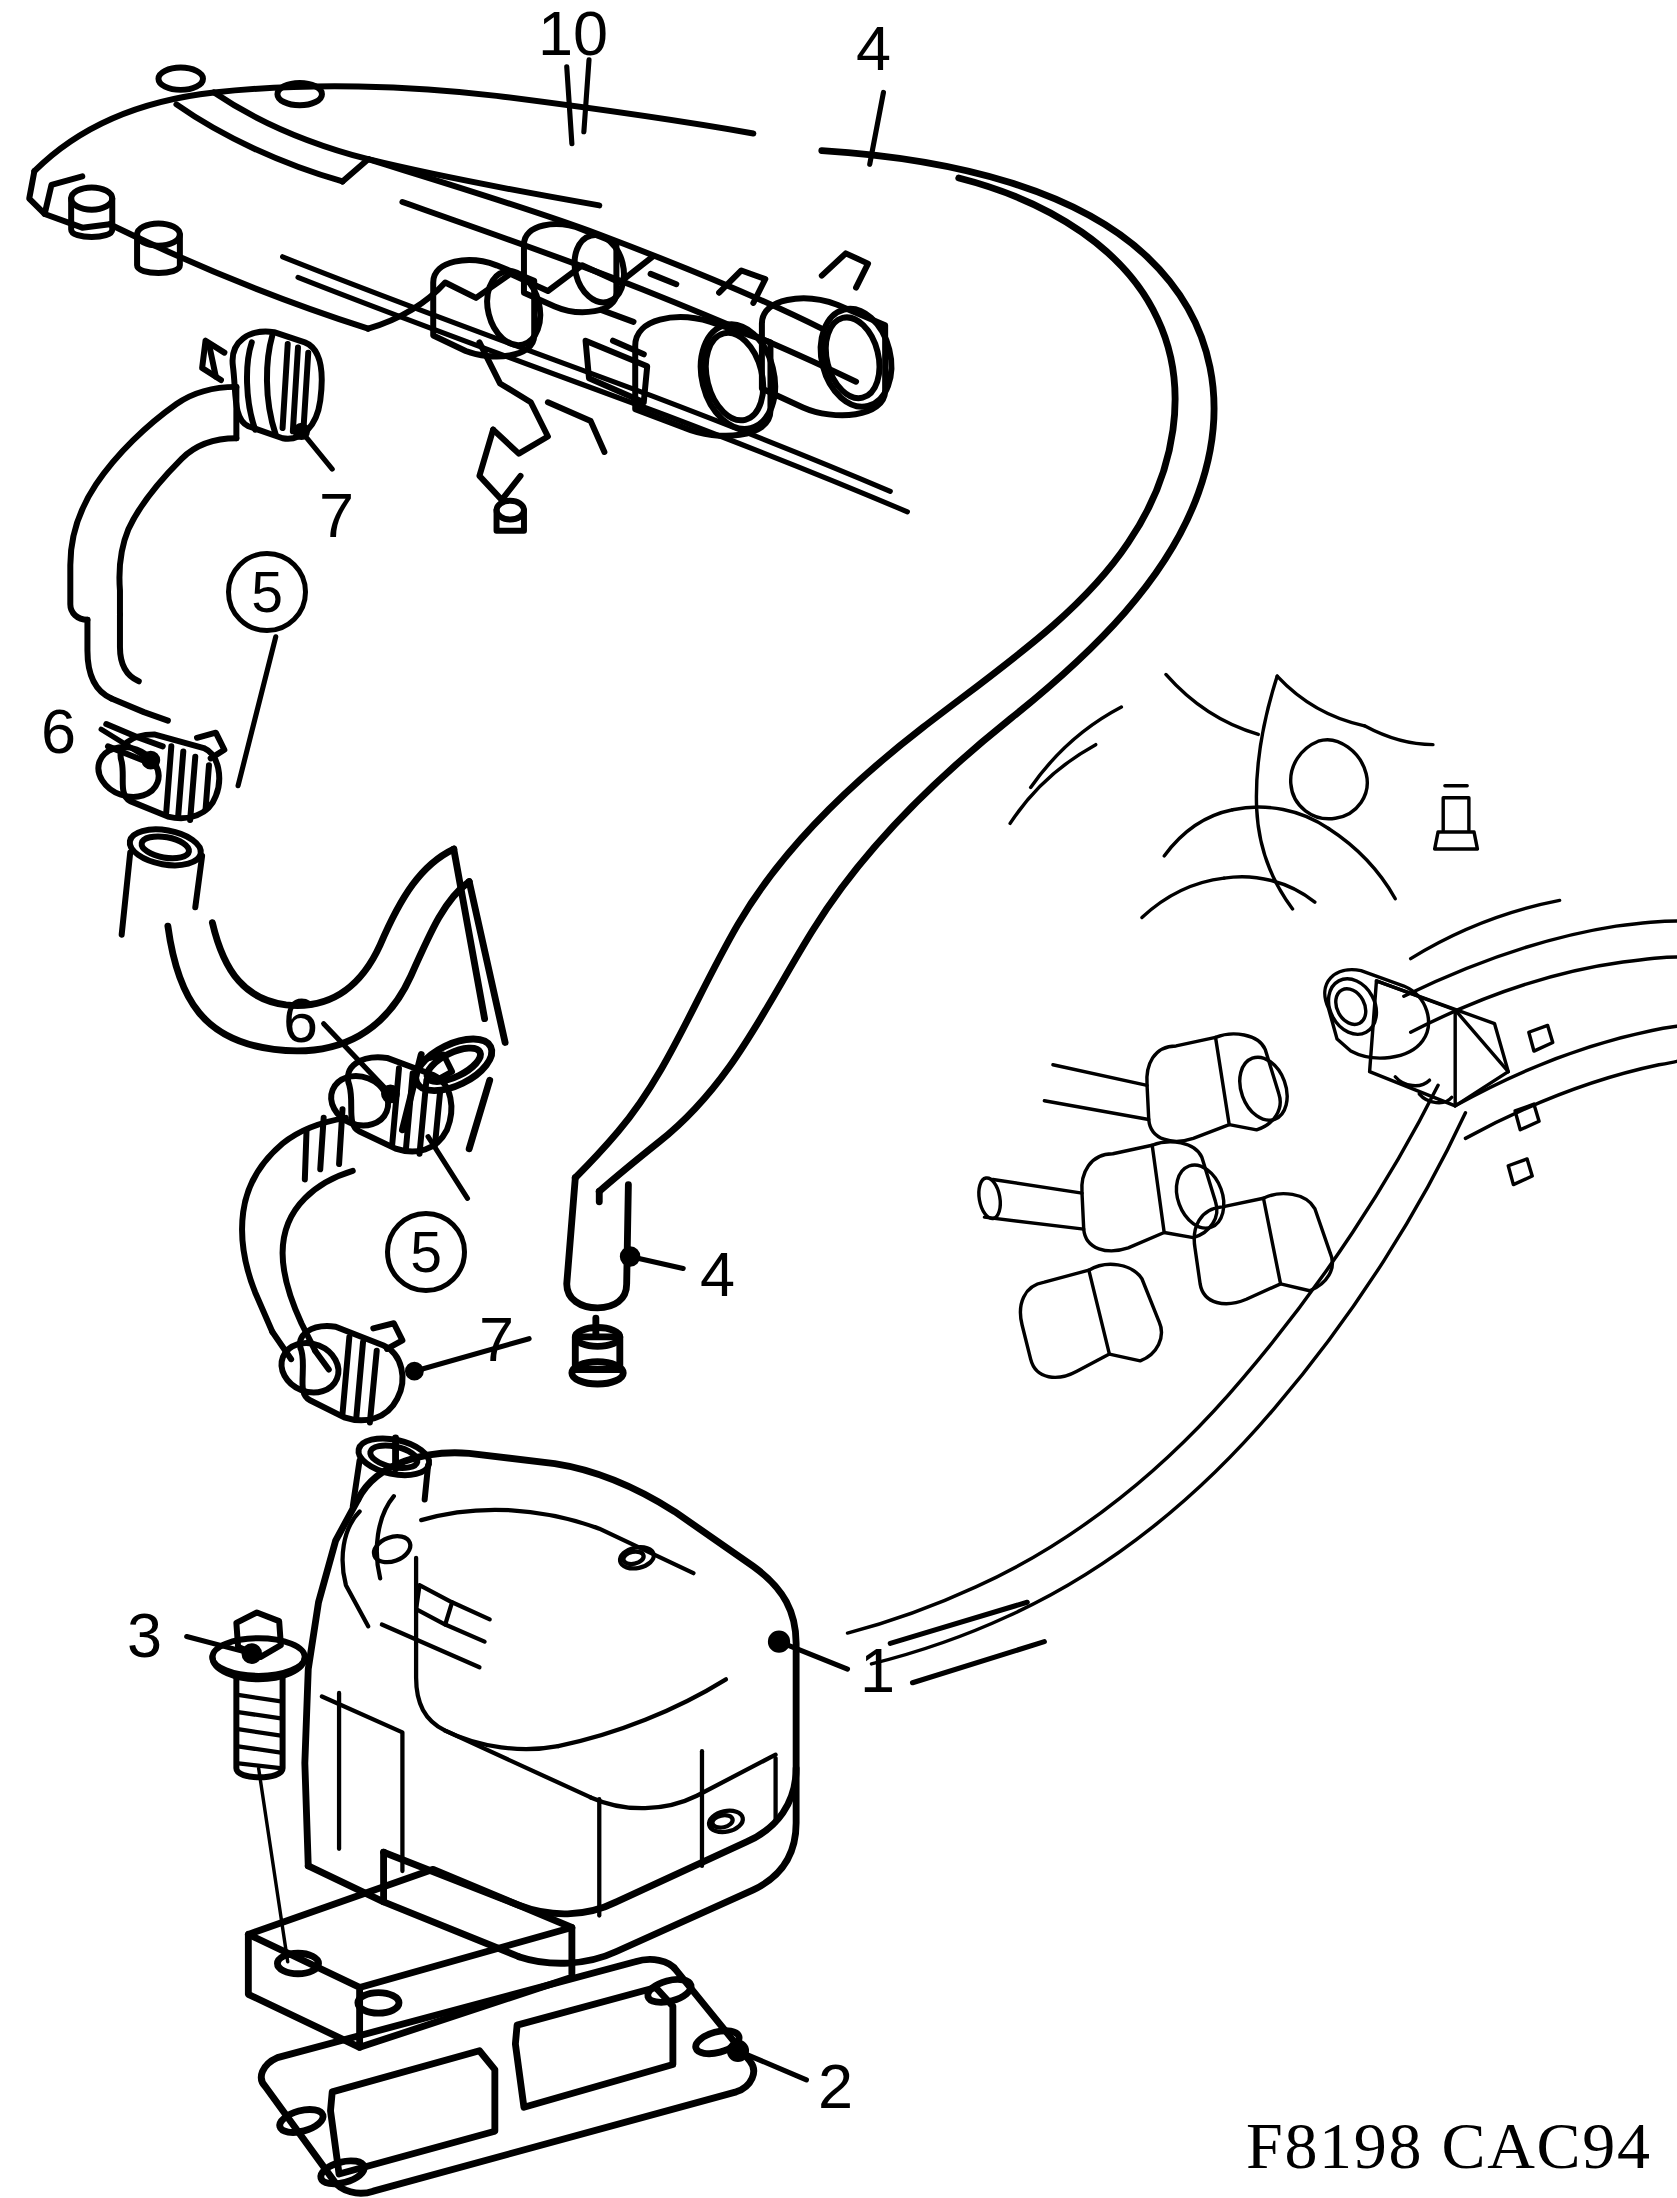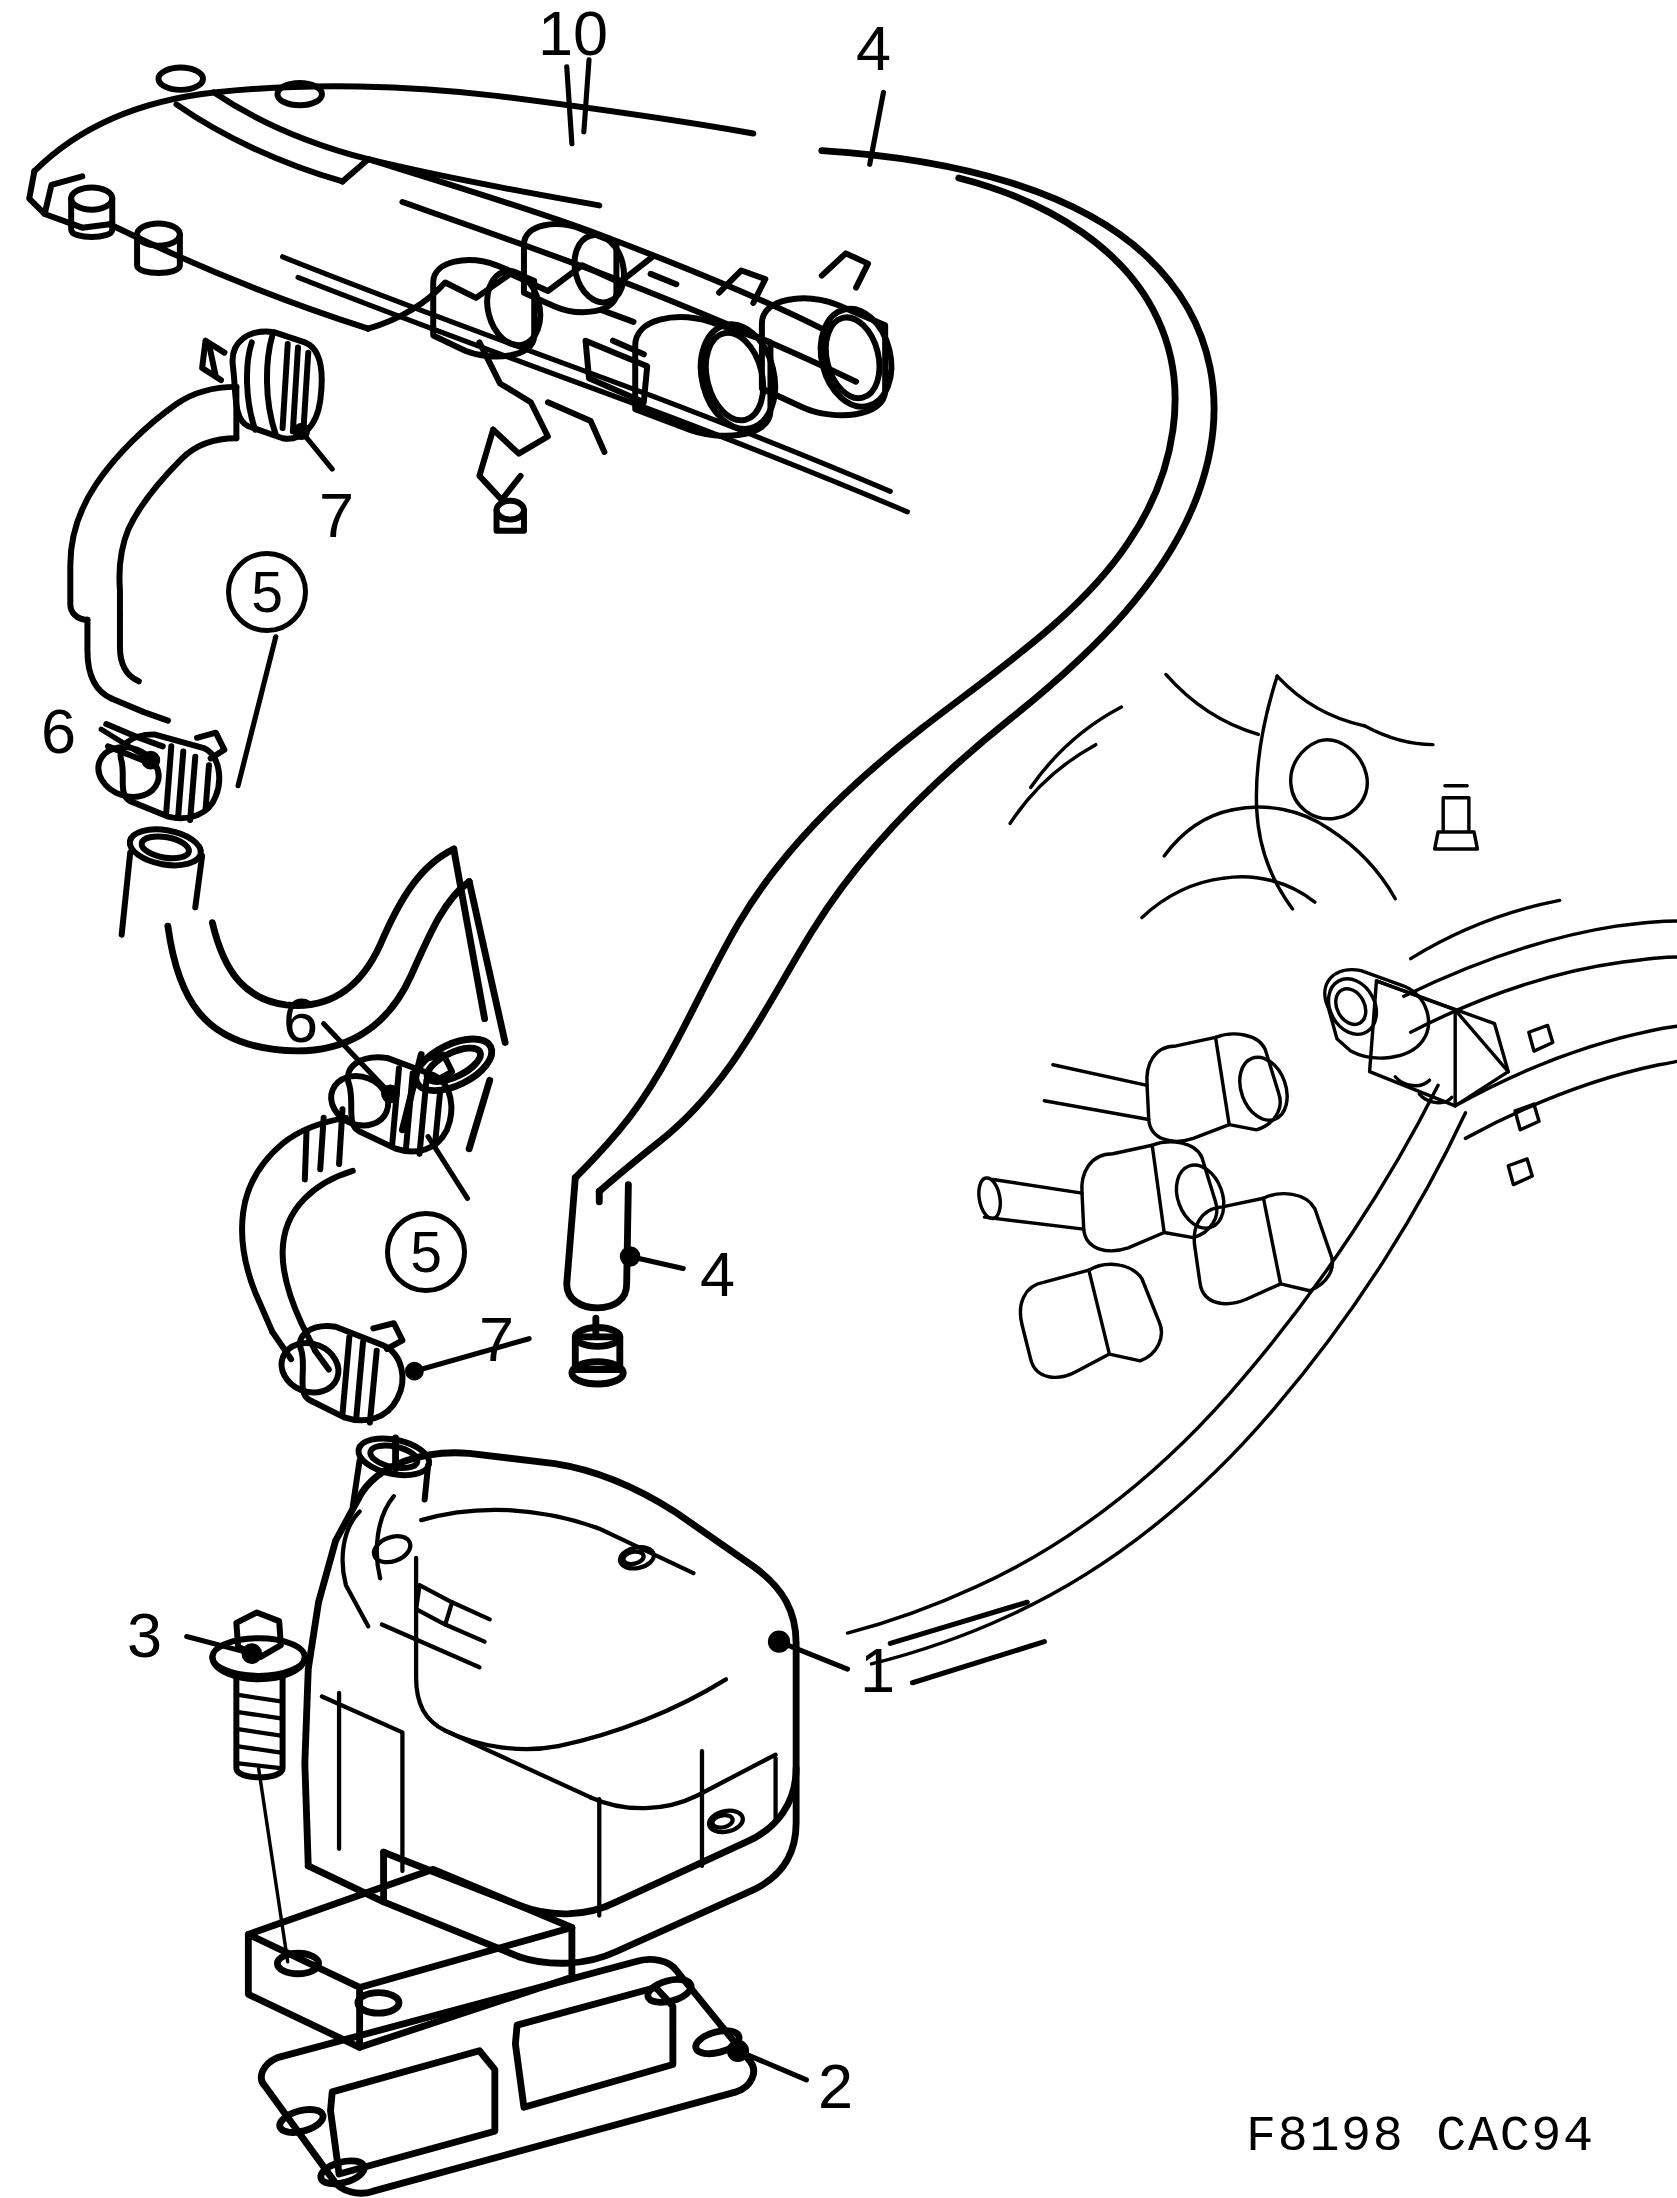--- a/index.html
+++ b/index.html
@@ -41,22 +41,22 @@
     height: 82px;
     border: 5.1px solid #000;
     border-radius: 50%;
     display: flex;
     align-items: center;
     justify-content: center;
     box-sizing: border-box;
   }
   #figcode {
     position: absolute;
-    font-family: Liberation Mono, monospace;
-    font-size: 50px;
+    font-family: Liberation Serif, serif;
+    font-size: 66px;
     letter-spacing: 1.7px;
     color: #000;
     white-space: nowrap;
   }
 </style>
 </head>
 <body>
 
 <div id="sheet">
 

